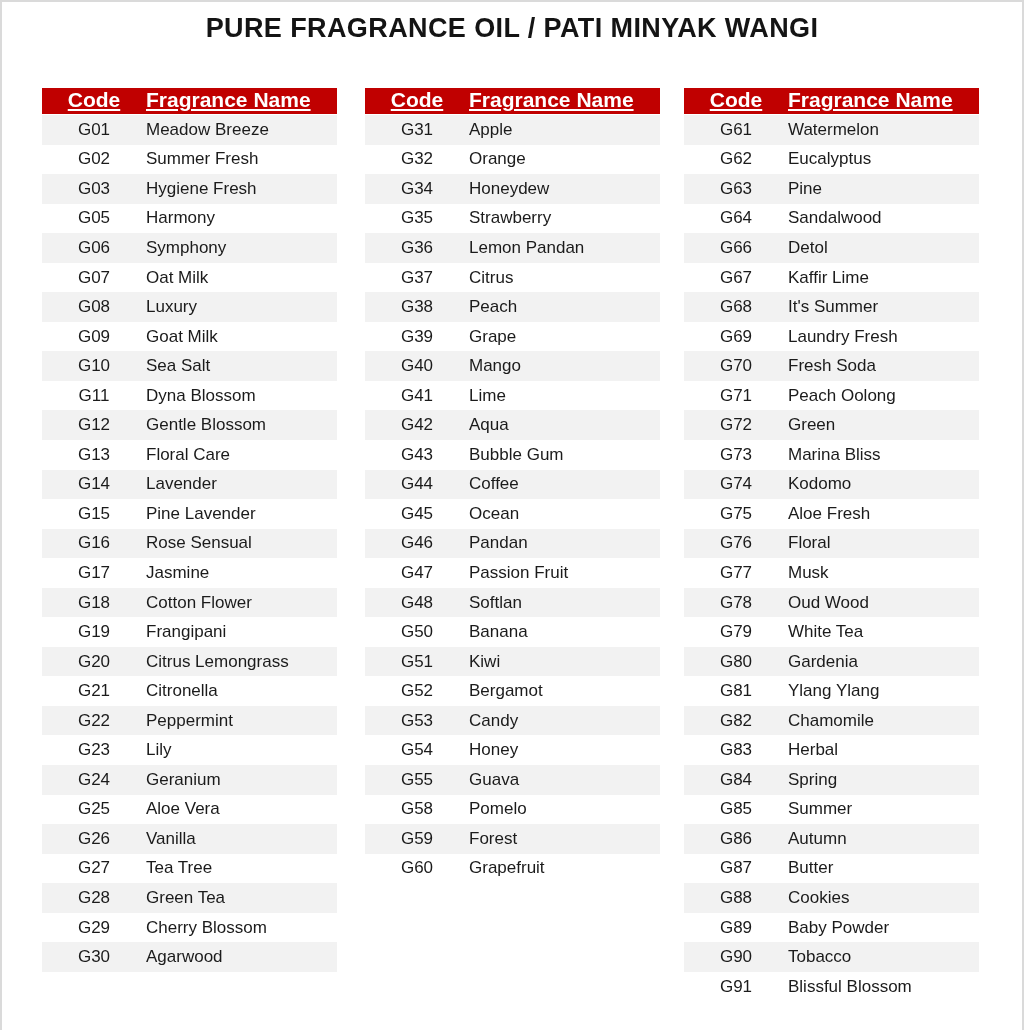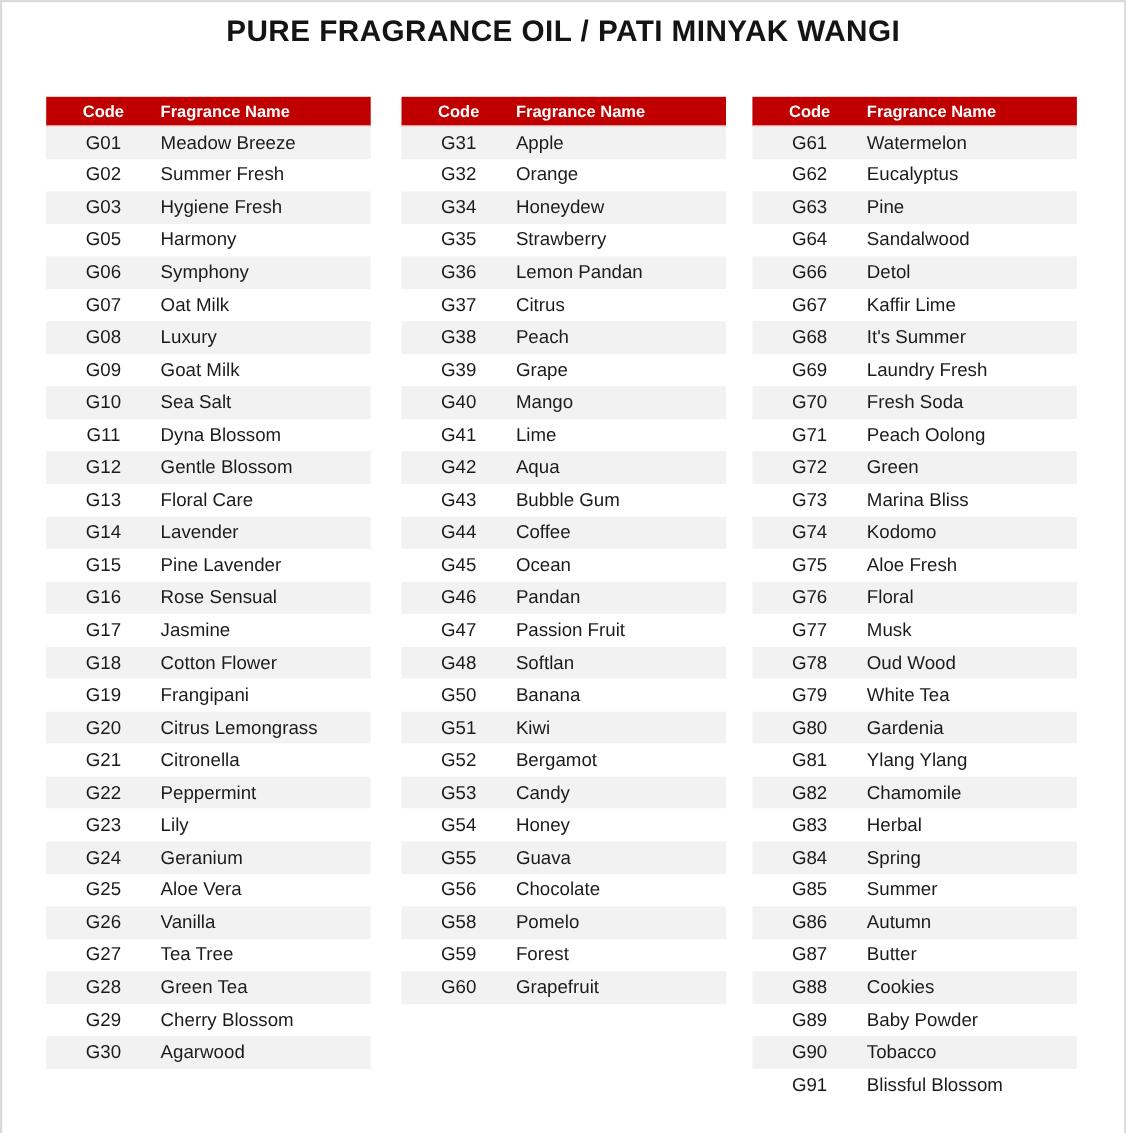--- a/index.html
+++ b/index.html
@@ -37,24 +37,24 @@
     width: 295px;
   }
   .ftable.t1 { left: 40px; }
   .ftable.t2 { left: 363px; }
   .ftable.t3 { left: 682px; }
   .thead {
     height: 26px;
     background: var(--header-bg, #c00000);
     color: var(--header-text, #ffffff);
     display: flex;
-    align-items: center;
-    font-size: 15px;
+    font-size: 21px;
     font-weight: bold;
     border-bottom: 1.5px solid #ffffff;
+    text-decoration: underline;
   }
   .th.code {
     width: 104px;
     text-align: center;
   }
   .th.name {
     flex: 1;
     text-align: left;
   }
   .tr {
@@ -301,24 +301,20 @@
         </div>
         <div class="tr">
           <span class="td code">G54</span>
           <span class="td name">Honey</span>
         </div>
         <div class="tr">
           <span class="td code">G55</span>
           <span class="td name">Guava</span>
         </div>
         <div class="tr">
-          <span class="td code">G56</span>
-          <span class="td name">Chocolate</span>
-        </div>
-        <div class="tr">
           <span class="td code">G58</span>
           <span class="td name">Pomelo</span>
         </div>
         <div class="tr">
           <span class="td code">G59</span>
           <span class="td name">Forest</span>
         </div>
         <div class="tr">
           <span class="td code">G60</span>
           <span class="td name">Grapefruit</span>

